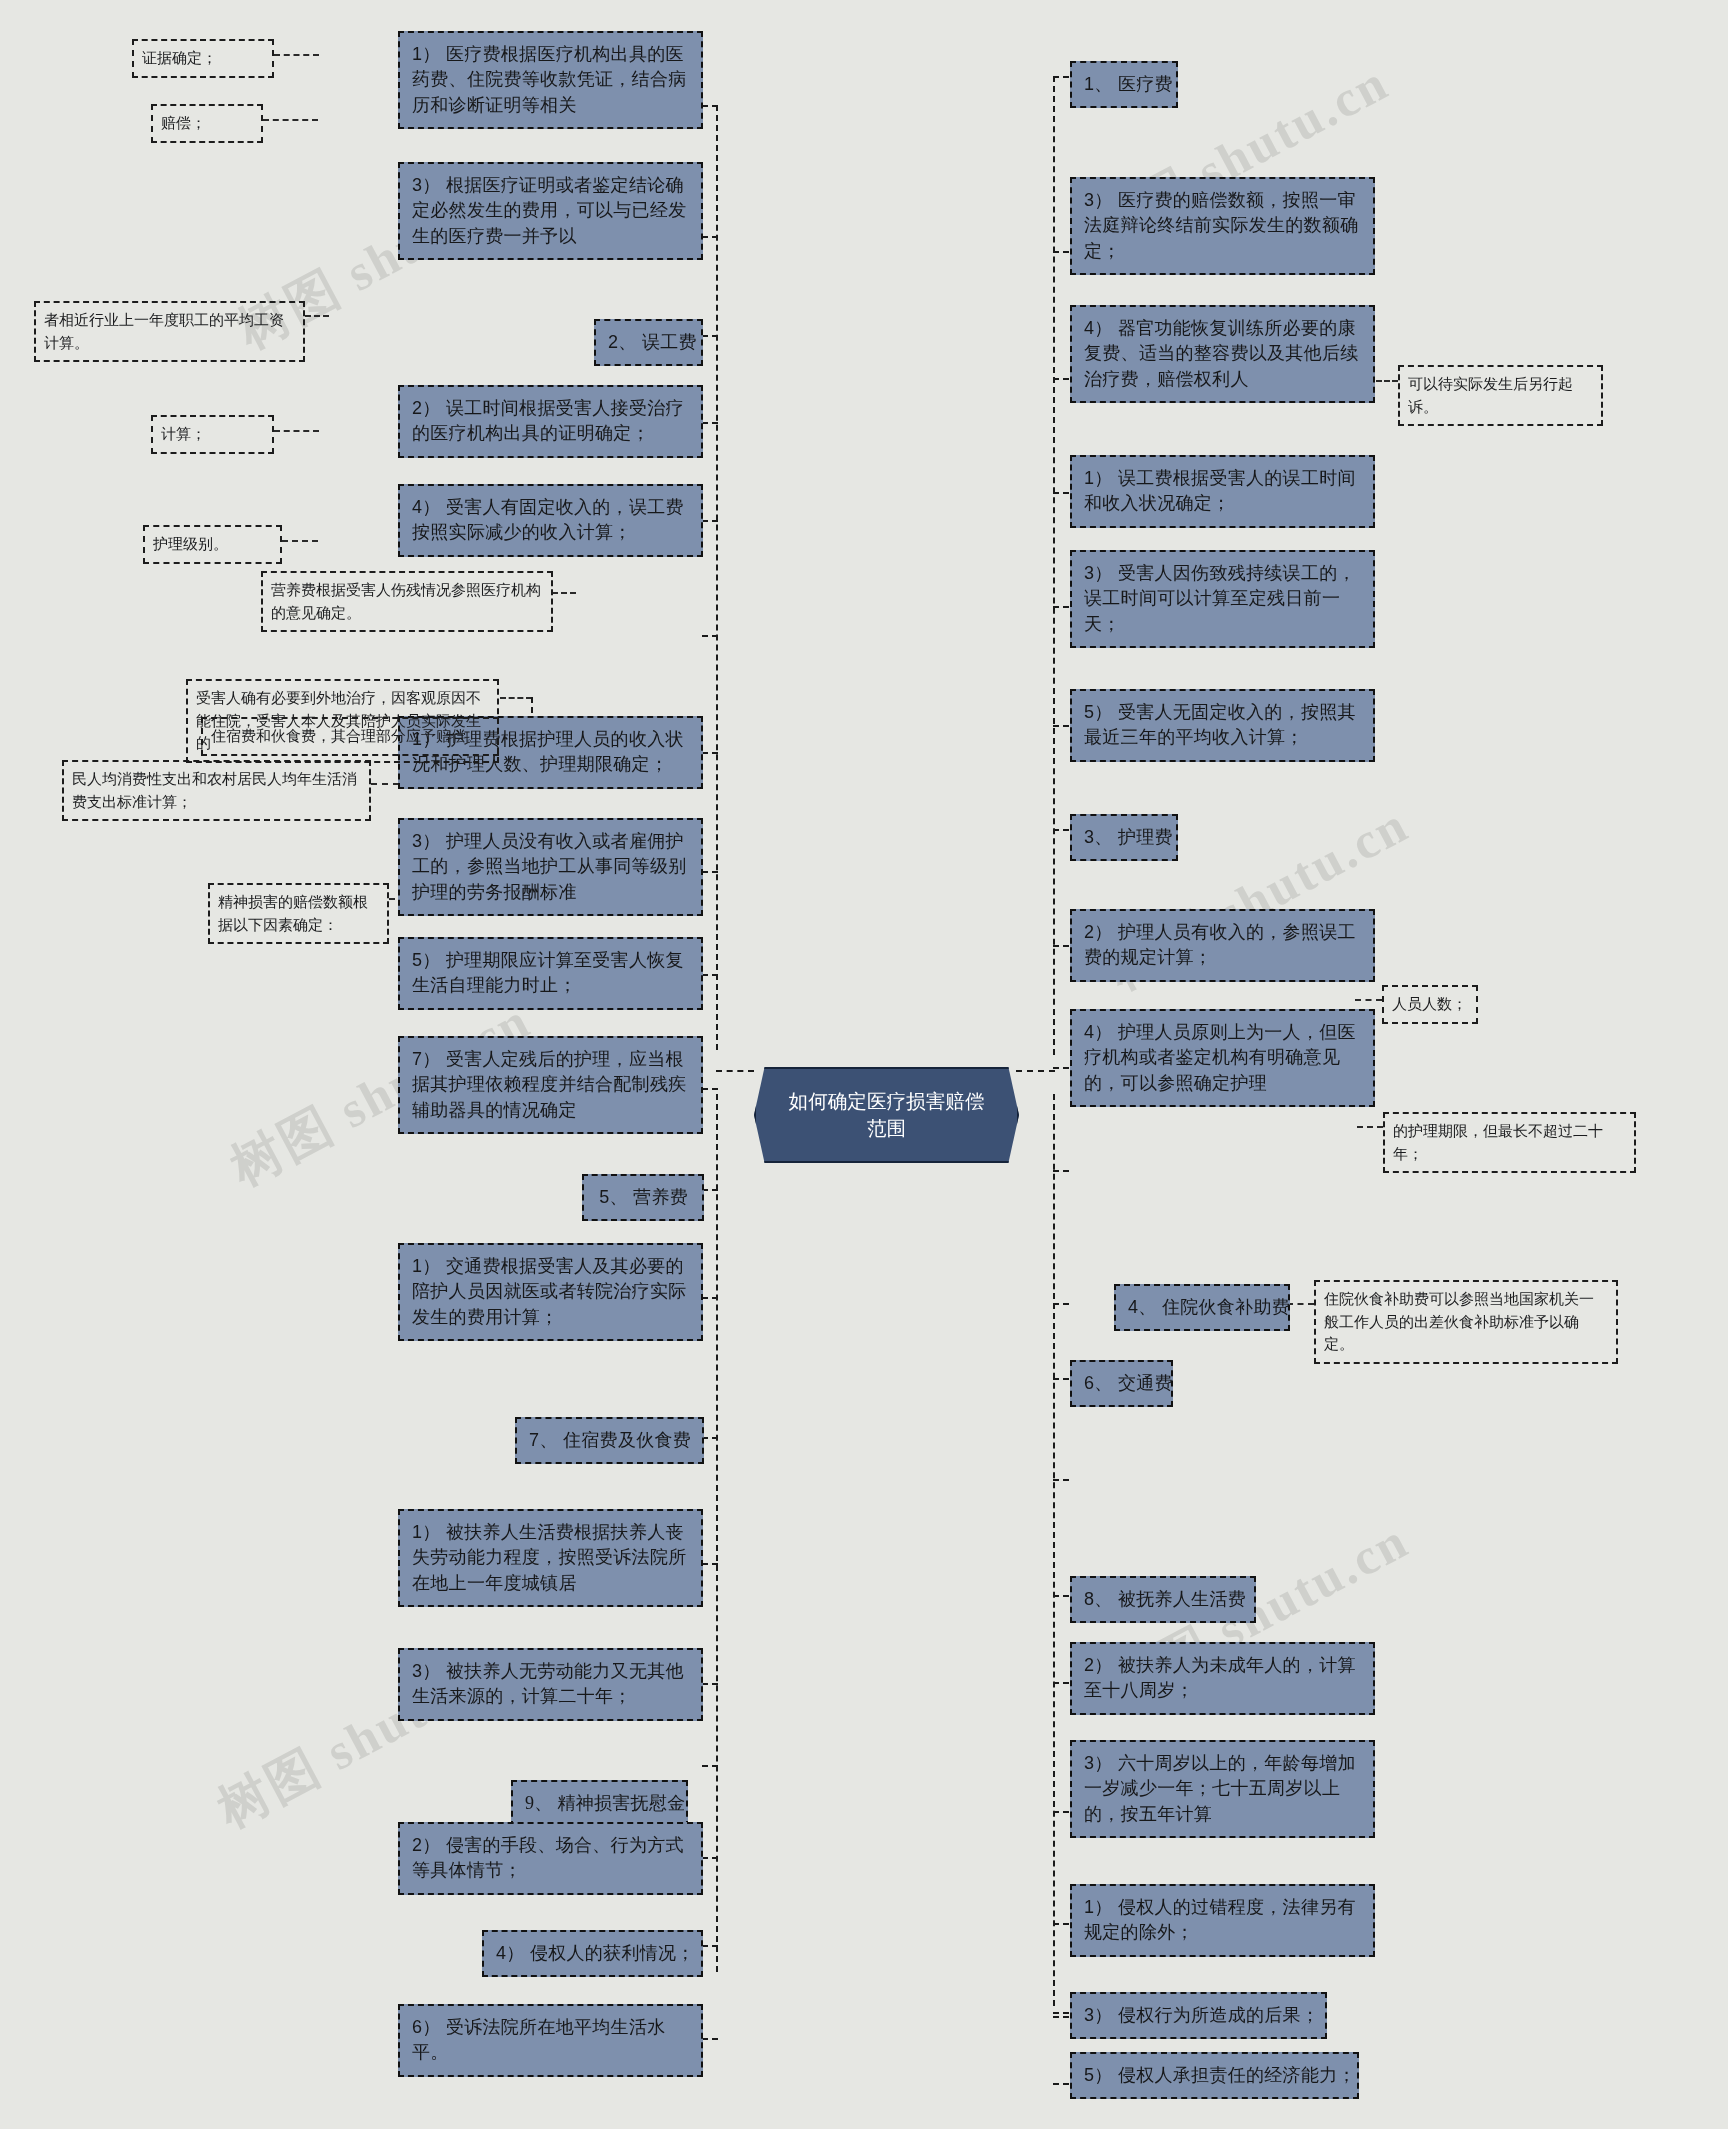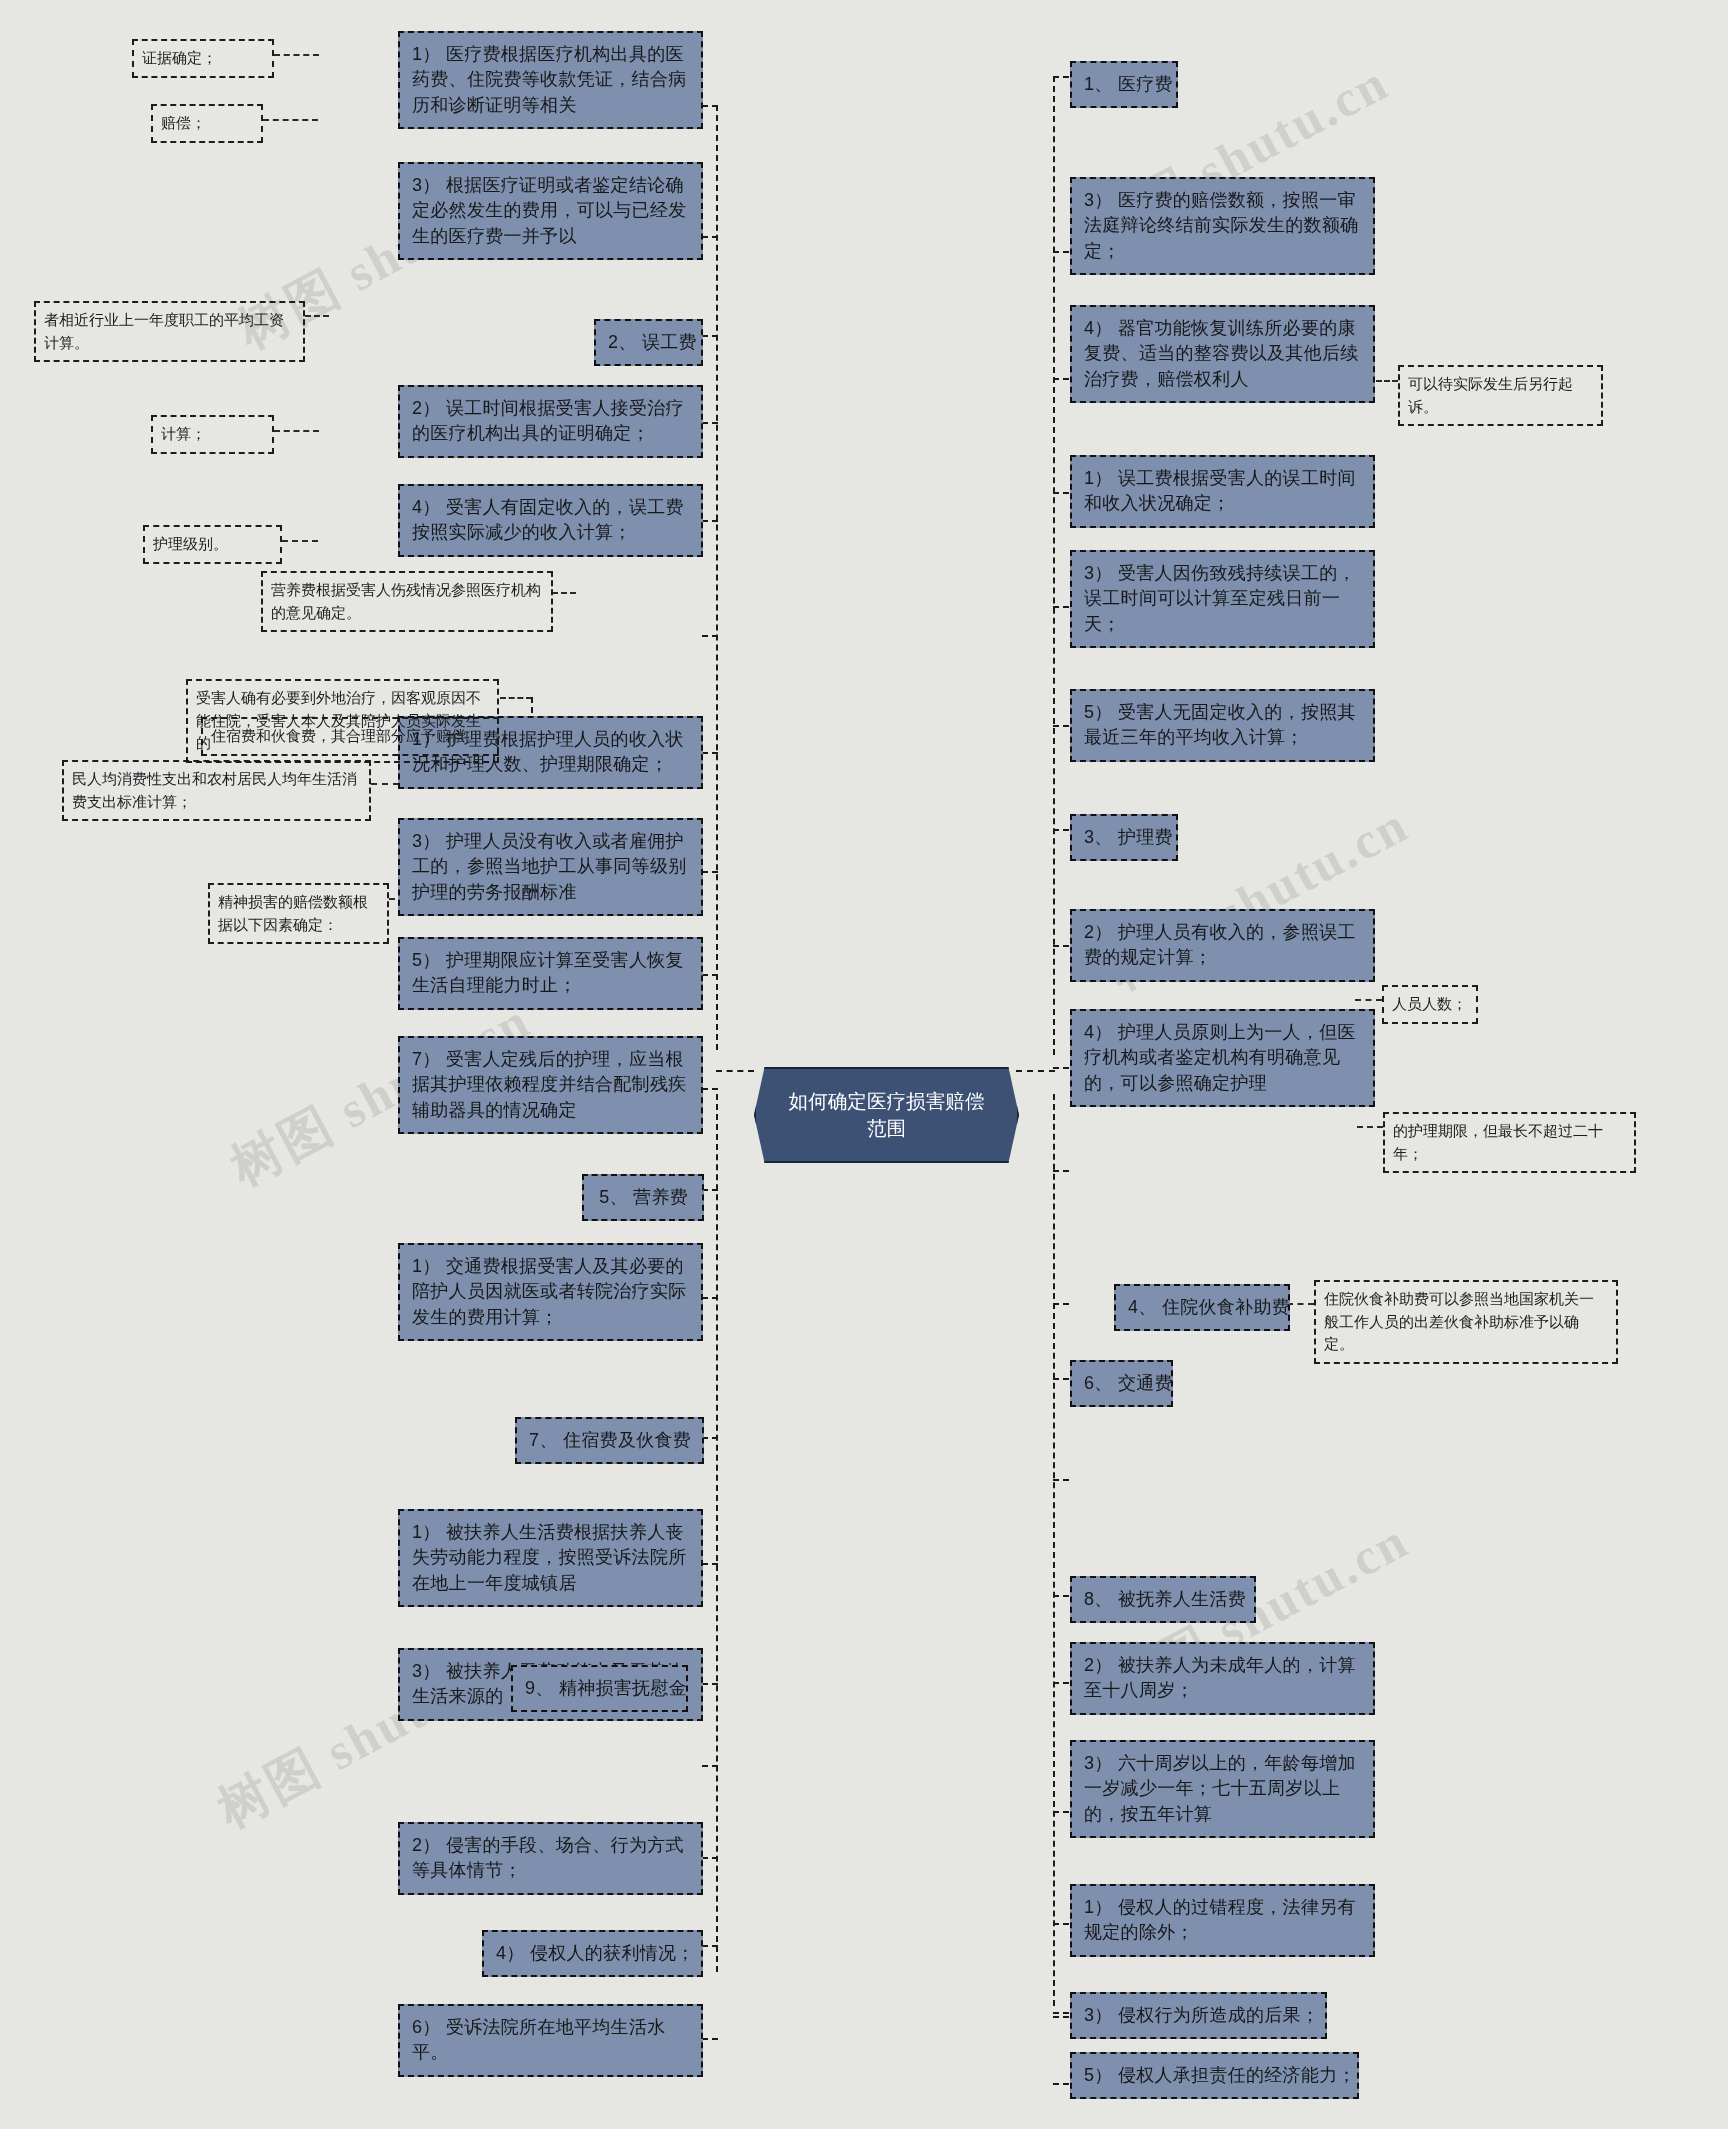--- a/index.html
+++ b/index.html
@@ -194,21 +194,21 @@
   <div class="node nowrap center" style="left:582px;top:1174px;width:122px;">5、 营养费</div>
 
   <div class="node" style="left:398px;top:1243px;width:305px;">1） 交通费根据受害人及其必要的陪护人员因就医或者转院治疗实际发生的费用计算；</div>
 
   <div class="node nowrap center" style="left:515px;top:1417px;width:189px;">7、 住宿费及伙食费</div>
 
   <div class="node" style="left:398px;top:1509px;width:305px;">1） 被扶养人生活费根据扶养人丧失劳动能力程度，按照受诉法院所在地上一年度城镇居</div>
 
   <div class="node" style="left:398px;top:1648px;width:305px;">3） 被扶养人无劳动能力又无其他生活来源的，计算二十年；</div>
 
-  <div class="node nowrap center" style="left:511px;top:1665px;width:177px;">9、 精神损害抚慰金</div>
+  <div class="node nowrap center" style="left:511px;top:1780px;width:177px;font-family:Liberation Serif, serif;">9、 精神损害抚慰金</div>
 
   <div class="node" style="left:398px;top:1822px;width:305px;">2） 侵害的手段、场合、行为方式等具体情节；</div>
 
   <div class="node nowrap center" style="left:482px;top:1930px;width:221px;">4） 侵权人的获利情况；</div>
 
   <div class="node" style="left:398px;top:2004px;width:305px;">6） 受诉法院所在地平均生活水平。</div>
 
   <div class="ann nowrap" style="left:132px;top:39px;width:142px;">证据确定；</div>
 
   <div class="ann nowrap" style="left:151px;top:104px;width:112px;">赔偿；</div>

